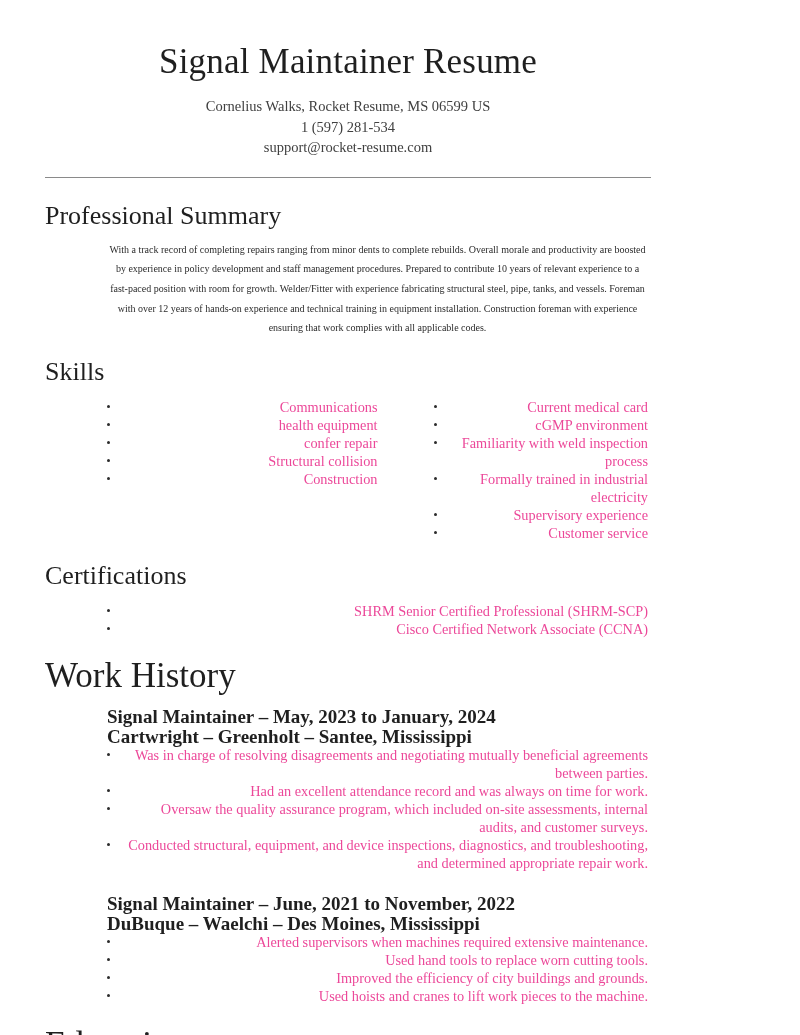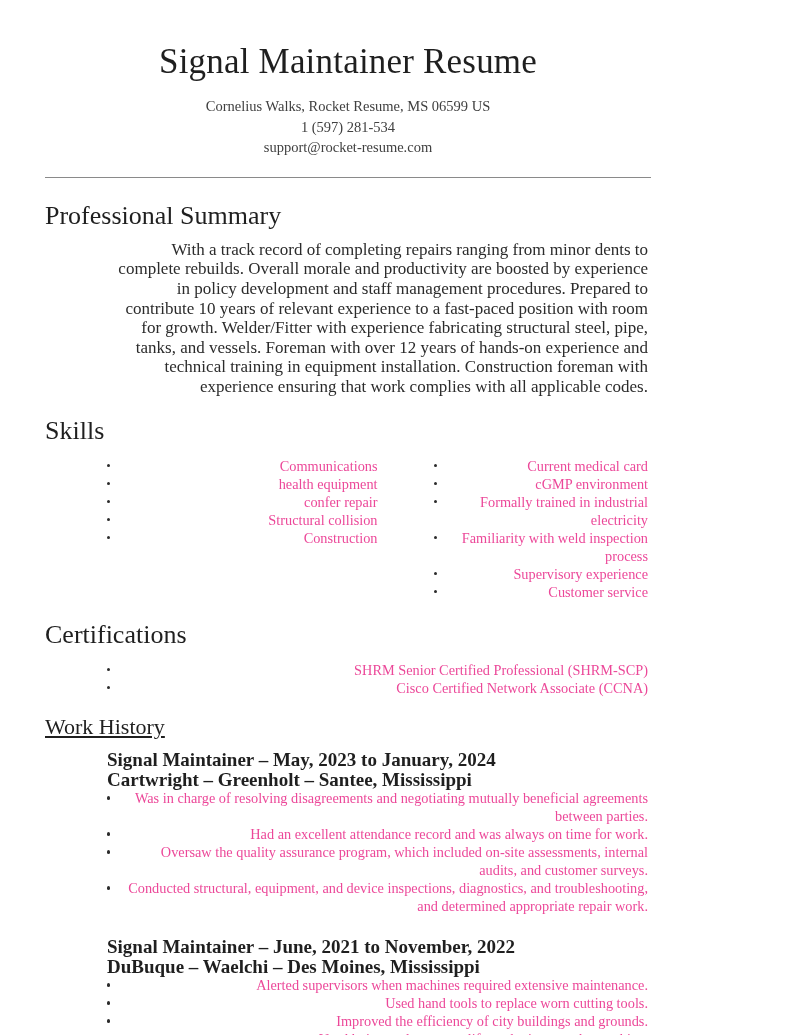--- a/index.html
+++ b/index.html
@@ -54,32 +54,32 @@
   
   .section { margin-top: 0; }
   .section-heading {
     font-size: 26px;
     font-weight: 400;
     color: #1f1f1f;
     line-height: 1.2;
     margin: 0;
     padding: 0;
   }
-  .section-heading.large { font-size: 22px; text-decoration: underline; }
+  .section-heading.large { font-size: 35px; }
 
   .section-body {
     padding-left: 62px;
     padding-right: 3px;
   }
 
   
   .summary-text {
-    font-size: 17px;
+    font-size: 10px;
     line-height: 19.6px;
-    text-align: right;
+    text-align: center;
     color: #2b2b2b;
     margin: 0;
   }
 
   
   ul.bullets {
     list-style: none;
     margin: 0;
     padding: 0;
   }
@@ -165,22 +165,22 @@
             <li>health equipment</li>
             <li>confer repair</li>
             <li>Structural collision</li>
             <li>Construction</li>
           </ul>
         </div>
         <div class="skills-col right">
           <ul class="bullets">
             <li>Current medical card</li>
             <li>cGMP environment</li>
+            <li>Familiarity with weld inspection process</li>
             <li>Formally trained in industrial electricity</li>
-            <li>Familiarity with weld inspection process</li>
             <li>Supervisory experience</li>
             <li>Customer service</li>
           </ul>
         </div>
       </div>
     </div>
   </div>
 
   <div class="section" style="margin-top:18px;">
     <h2 class="section-heading">Certifications</h2>

